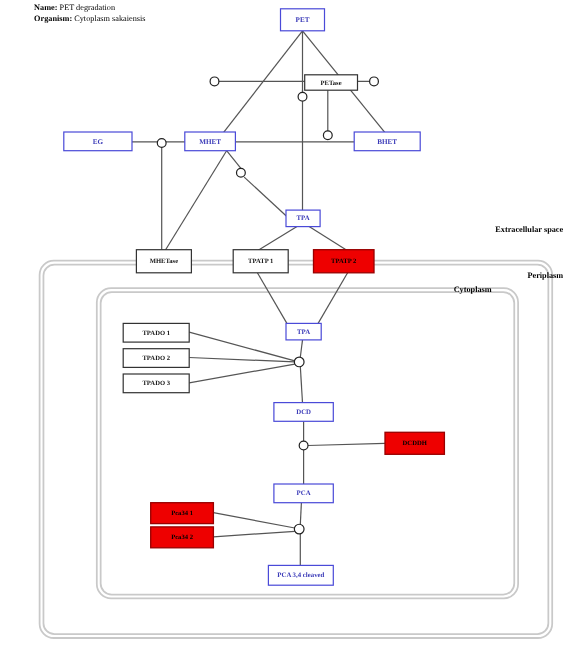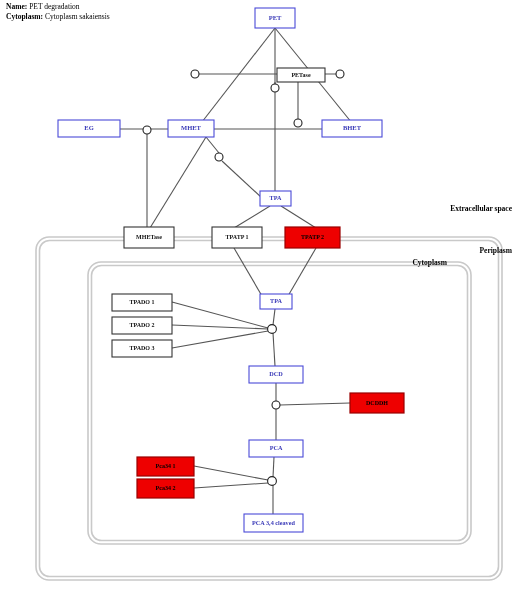--- a/index.html
+++ b/index.html
@@ -15,21 +15,21 @@
     overflow: hidden;
   }
   #header {
     position: absolute;
     left: 6px;
     top: 2px;
     font-size: 7.5px;
     line-height: 10px;
     color: #000;
   }
-  #header .row { white-space: nowrap; }
+  #header .row { white-space: nowrap; margin-left: 25px; }
   #header .key { font-weight: bold; }
   #header .val { font-weight: normal; }
   #canvas {
     position: absolute;
     left: 0;
     top: 0;
     width: 520px;
     height: 593px;
   }
   .node-box-text {
@@ -48,21 +48,21 @@
 </style>
 </head>
 <body>
 
 <div id="header">
   <div class="row">
     <span class="key">Name:</span>
     <span class="val">PET degradation</span>
   </div>
   <div class="row">
-    <span class="key">Cytoplasm:</span>
+    <span class="key">Organism:</span>
     <span class="val">Cytoplasm sakaiensis</span>
   </div>
 </div>
 
 <svg id="canvas" viewBox="0 0 520 593">
   <g id="layer-compartments">
       <g>
         <rect x="36" y="237" width="466" height="343" rx="13" ry="13" fill="none" stroke="#c9c9c9" stroke-width="1.6"></rect>
         <rect x="39.5" y="240.5" width="459" height="336" rx="10" ry="10" fill="none" stroke="#c9c9c9" stroke-width="1.6"></rect>
       </g>

